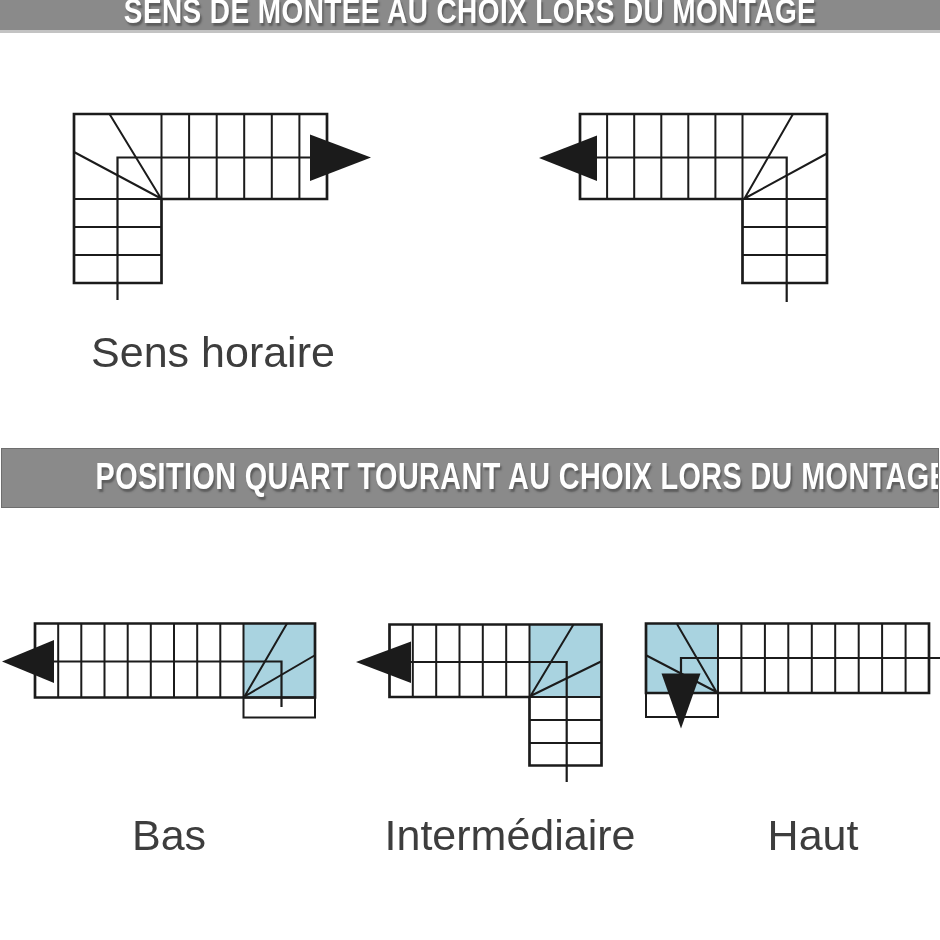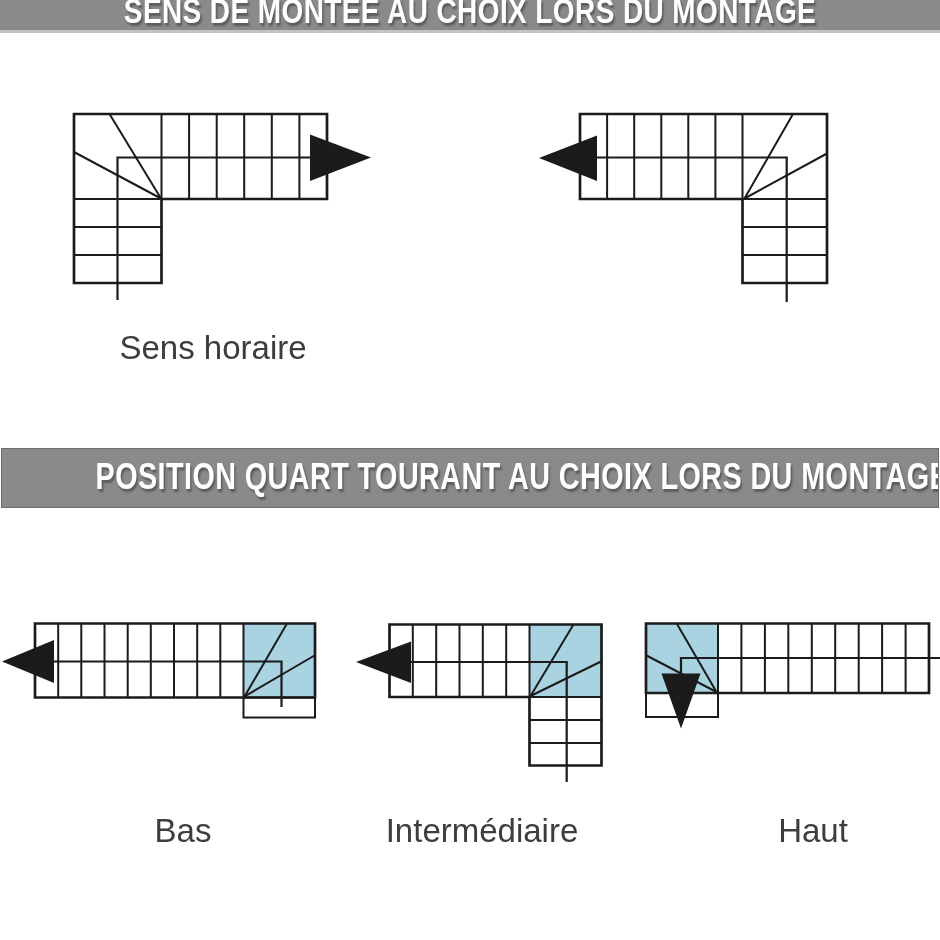--- a/index.html
+++ b/index.html
@@ -15,21 +15,21 @@
                text-shadow:2px 3px 2px rgba(50,50,50,0.5);letter-spacing:.5px;}
   .banner-text-top{top:-9px;font-size:35px;line-height:40px;}
   .banner-text-mid{top:0;font-size:36px;line-height:56px;}
   .diag{position:absolute;}
   .ln{stroke:var(--line,#1b1b1b);fill:none;stroke-width:2;}
   .ln-outer{stroke-width:2.7;}
   .ln-walk{stroke-width:2.2;}
   .arrow{fill:var(--line,#1b1b1b);stroke:none;}
   .blue{fill:var(--highlight-blue,#a9d3e0);stroke:none;}
   .label{position:absolute;transform:translateX(-50%);white-space:nowrap;
-         font-size:33px;color:var(--label-text,#3d3d3d);line-height:1;}
+         font-size:43px;color:var(--label-text,#3d3d3d);line-height:1;}
 </style>
 </head>
 <body>
 
 <div class="canvas">
 
   <header class="banner banner-top">
     <div class="banner-text banner-text-top">SENS DE MONTÉE AU CHOIX LORS DU MONTAGE</div>
   </header>
   <div class="banner-strip"></div>
@@ -83,17 +83,17 @@
     <rect class="blue" x="646" y="623.5" width="72" height="69.5"></rect>
     <path class="ln ln-outer" d="M646,623.5 H929 V693 H646 Z"></path>
     <rect class="ln" x="646" y="693" width="72" height="24"></rect>
     <path class="ln" d="M718,623.5 V693 M741.4,623.5 V693 M764.9,623.5 V693 M788.3,623.5 V693 M811.8,623.5 V693
              M835.2,623.5 V693 M858.7,623.5 V693 M882.1,623.5 V693 M905.6,623.5 V693"></path>
     <path class="ln" d="M716.5,692 L677,624 M716.5,692 L646.5,655.5"></path>
     <path class="ln ln-walk" d="M940,658 H681 V695"></path>
     <polygon class="arrow" points="661.5,673.5 700.5,673.5 681,728.5"></polygon>
   </svg>
 
-  <div class="label" style="left:183px;top:814px">Bas</div>
-  <div class="label" style="left:482px;top:814px">Intermédiaire</div>
+  <div class="label" style="left:169px;top:814px">Bas</div>
+  <div class="label" style="left:510px;top:814px">Intermédiaire</div>
   <div class="label" style="left:813px;top:814px">Haut</div>
 
 </div>
 
 </body></html>

